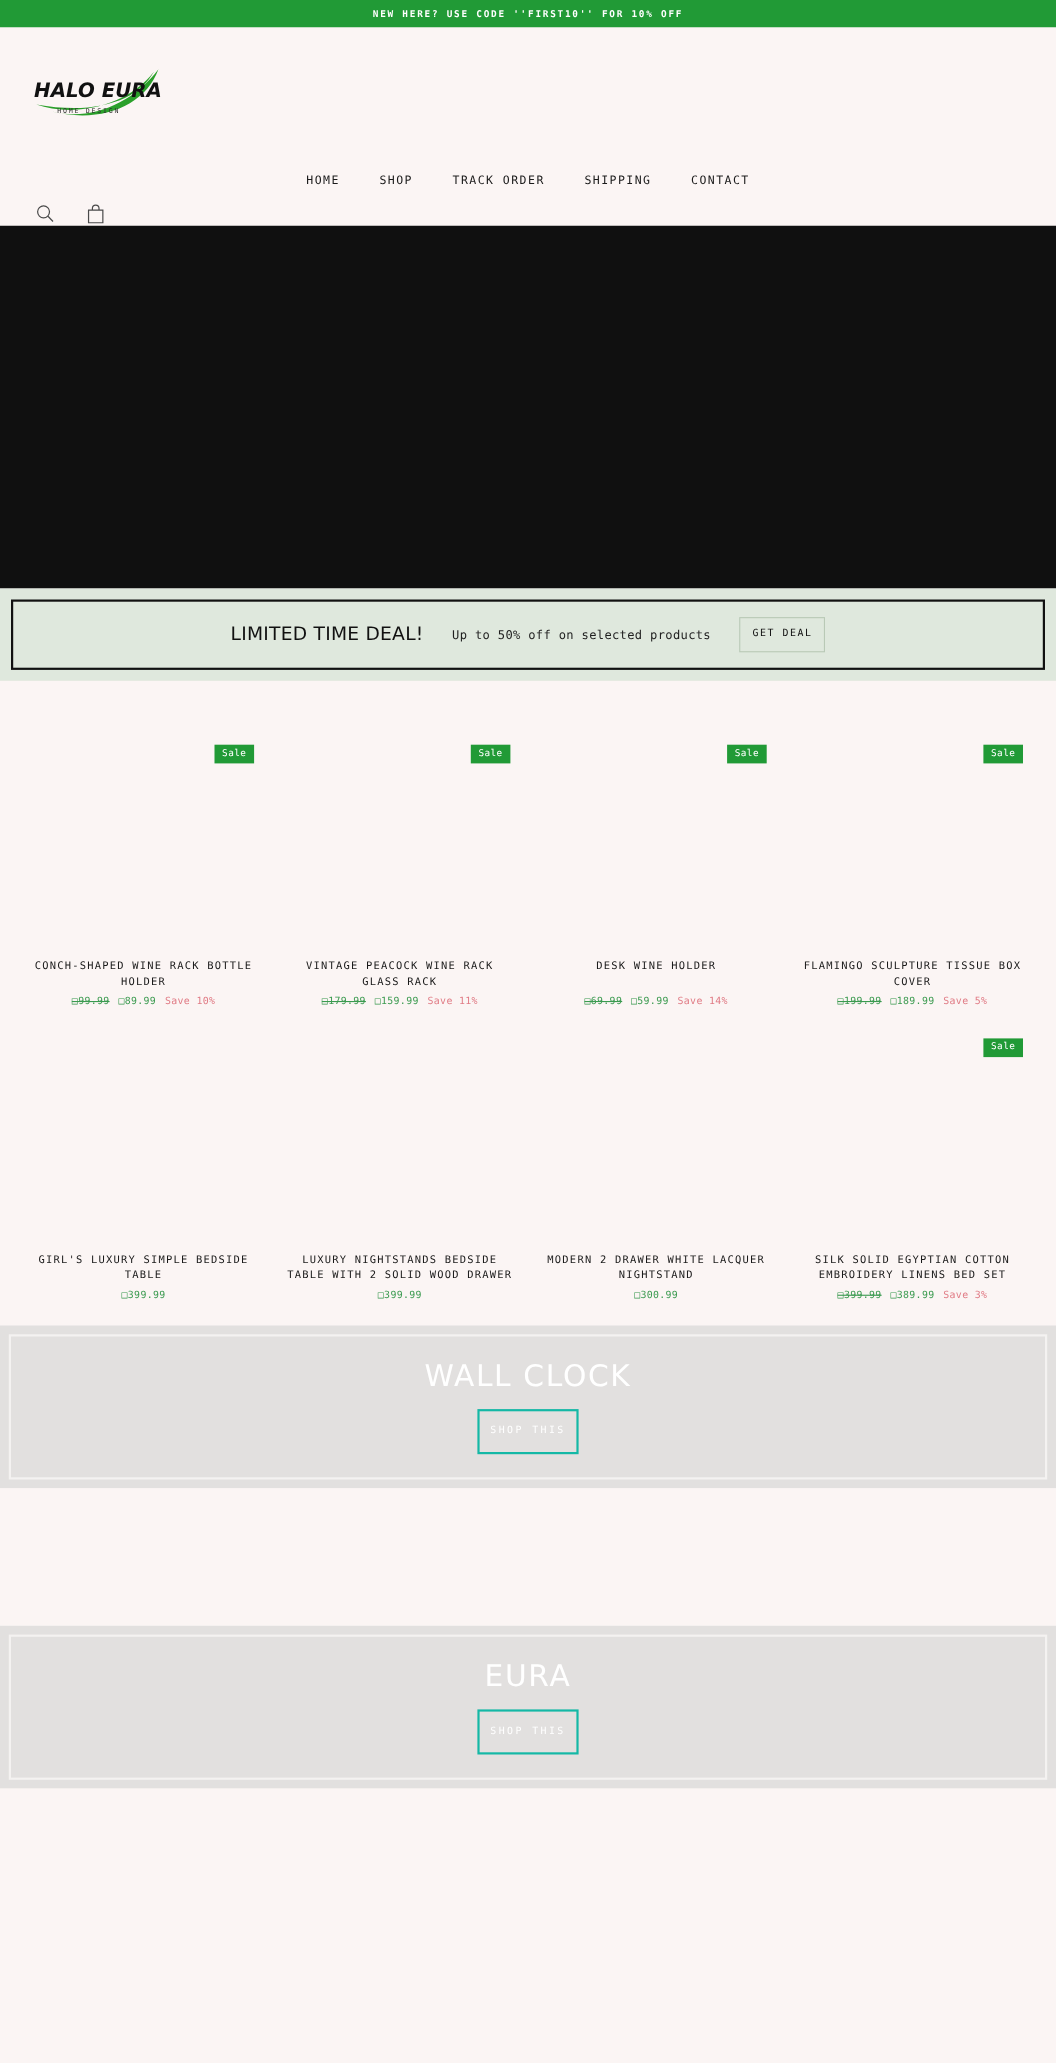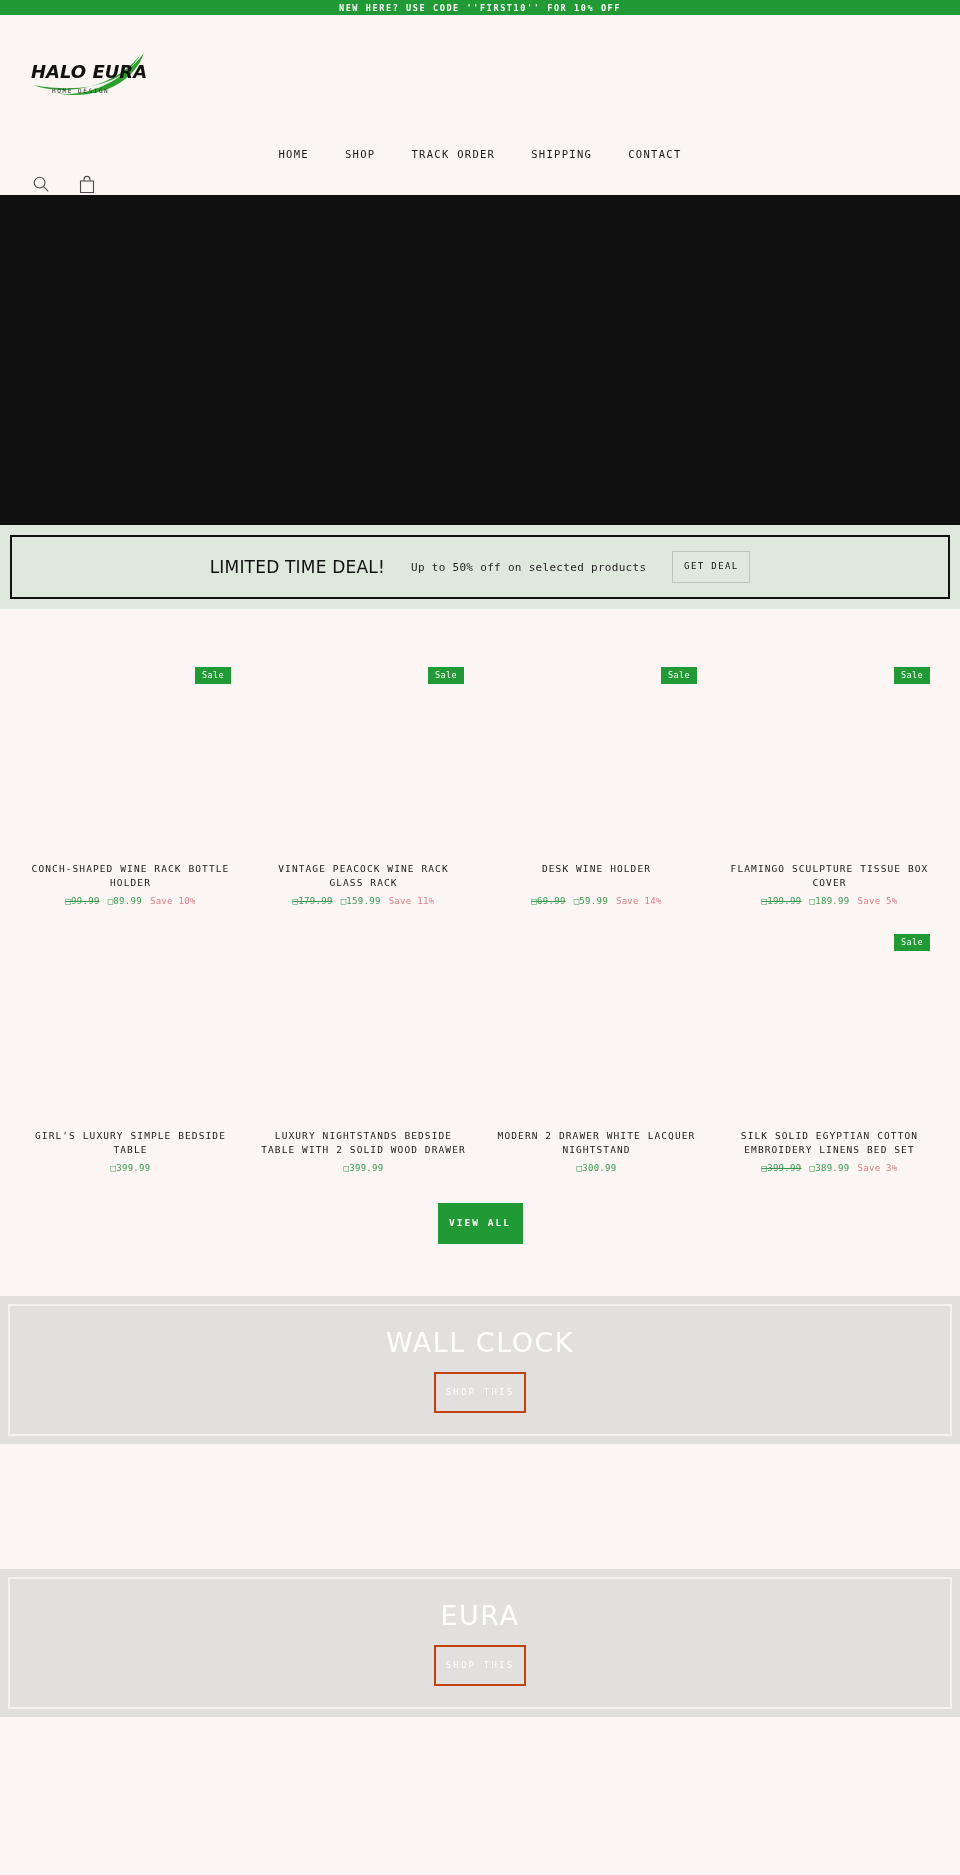--- a/index.html
+++ b/index.html
@@ -10,21 +10,21 @@
     background: #fbf5f4;
     font-family: "DejaVu Sans Mono", "Liberation Mono", monospace;
   }
 
   body { width: 960px; overflow-x: hidden; }
 
   
   .announcement {
     background: #219a36;
     color: #ffffff;
-    height: 15px;
+    height: 25px;
     display: flex;
     align-items: center;
     justify-content: center;
     font-size: 8.5px;
     letter-spacing: 1.6px;
     font-weight: bold;
     font-family: "DejaVu Sans Mono", "Liberation Mono", monospace;
   }
 
   
@@ -227,21 +227,21 @@
     justify-content: center;
   }
   .collection-title {
     color: #ffffff;
     font-size: 27px;
     letter-spacing: 1.5px;
     font-family: "DejaVu Sans", "Liberation Sans", sans-serif;
     margin-bottom: 14px;
   }
   .shopthis {
-    border: 2px solid #c2410c;
+    border: 2px solid #14b8a6;
     color: #ffffff;
     background: transparent;
     width: 92px;
     padding: 11px 4px;
     font-size: 9px;
     letter-spacing: 2.2px;
     line-height: 1.7;
     text-align: center;
     cursor: pointer;
     font-family: "DejaVu Sans Mono", "Liberation Mono", monospace;
@@ -394,23 +394,20 @@
       <div class="card-title">SILK SOLID EGYPTIAN COTTON EMBROIDERY LINENS BED SET</div>
       <div class="price-row">
         <span class="price-old">□399.99</span>
         <span class="price-new">□389.99</span>
         <span class="price-save">Save 3%</span>
       </div>
     </div>
 
   </div>
 
-  <div class="viewall-wrap">
-    <button class="viewall">VIEW ALL</button>
-  </div>
 </section>
 
 <section class="collection">
   <div class="collection-inner">
     <div class="collection-title">WALL CLOCK</div>
     <button class="shopthis">SHOP THIS</button>
   </div>
 </section>
 
 <div class="spacer-cream"></div>

